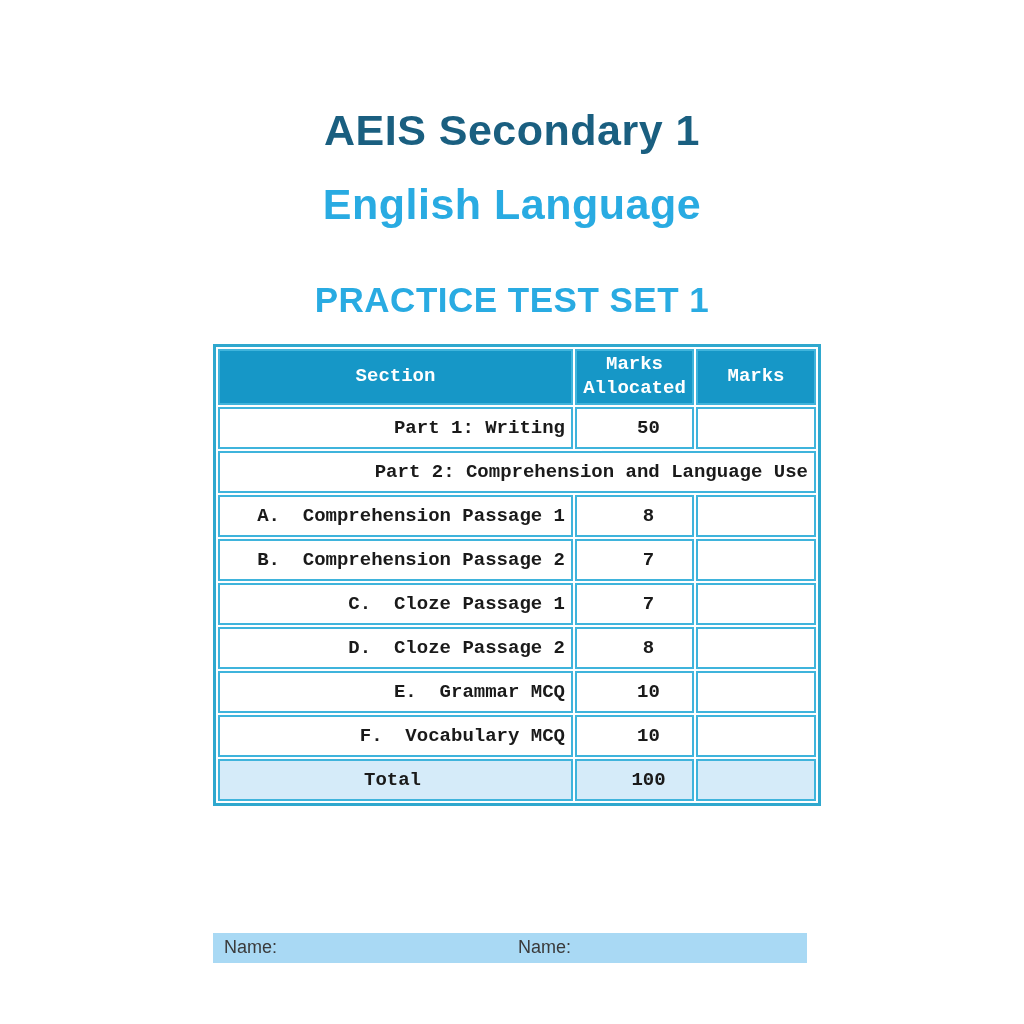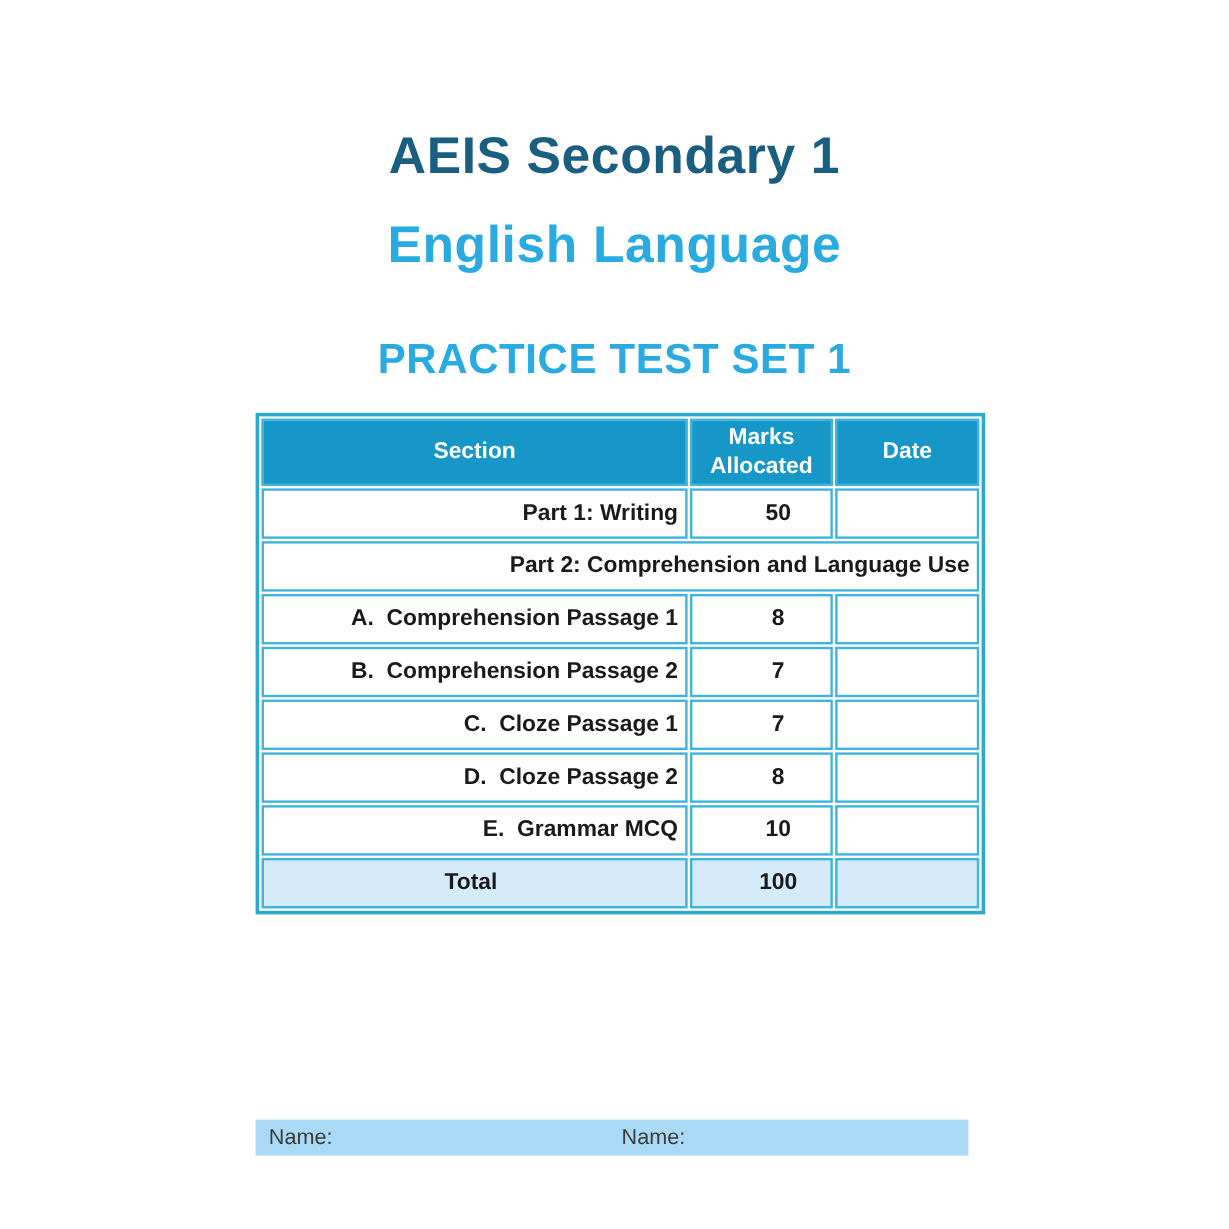--- a/index.html
+++ b/index.html
@@ -35,20 +35,21 @@
   
   .marks-table {
     position: absolute;
     left: 213px; top: 344px;
     width: 594px;
     border-collapse: separate;
     border-spacing: 2px;
     border: 3px solid #2FA8CE;
     table-layout: fixed;
     background: #ffffff;
+    font-family: Liberation Mono, monospace;
   }
   .marks-table th, .marks-table td {
     border: 2px solid #3FB4DC;
     font-size: 19px;
     font-weight: bold;
     color: #1a1a1a;
     overflow: hidden;
     padding-left: 28px;
   }
   .marks-table th {
@@ -97,21 +98,21 @@
   <table class="marks-table">
     <colgroup>
       <col style="width: 355px">
       <col style="width: 119px">
       <col style="width: 120px">
     </colgroup>
     <thead>
       <tr>
         <th>Section</th>
         <th>Marks Allocated</th>
-        <th>Date</th>
+        <th>Marks</th>
       </tr>
     </thead>
     <tbody id="table-body">
         <tr>
           <td class="section-cell">Part 1: Writing</td>
           <td class="marks-cell">50</td>
           <td class="score-cell"></td>
         </tr>
         <tr>
           <td class="section-cell" colspan="3">Part 2: Comprehension and Language Use</td>
@@ -134,20 +135,25 @@
         <tr>
           <td class="section-cell">D.&nbsp; Cloze Passage 2</td>
           <td class="marks-cell">8</td>
           <td class="score-cell"></td>
         </tr>
         <tr>
           <td class="section-cell">E.&nbsp; Grammar MCQ</td>
           <td class="marks-cell">10</td>
           <td class="score-cell"></td>
         </tr>
+        <tr>
+          <td class="section-cell">F.&nbsp; Vocabulary MCQ</td>
+          <td class="marks-cell">10</td>
+          <td class="score-cell"></td>
+        </tr>
         <tr class="total-row">
           <td class="section-cell">Total</td>
           <td class="marks-cell">100</td>
           <td class="score-cell"></td>
         </tr>
       </tbody>
   </table>
 
   <div class="footer-bar">
     <span class="name-label">Name:</span>

